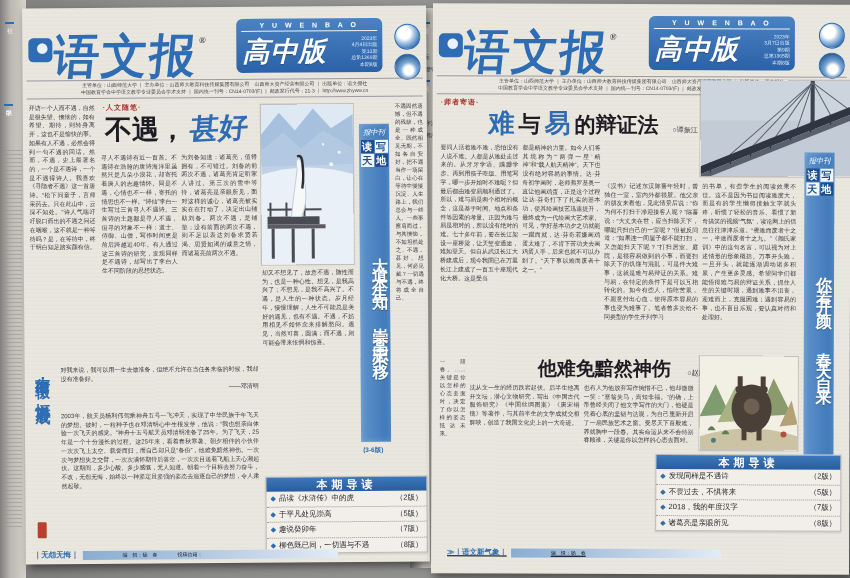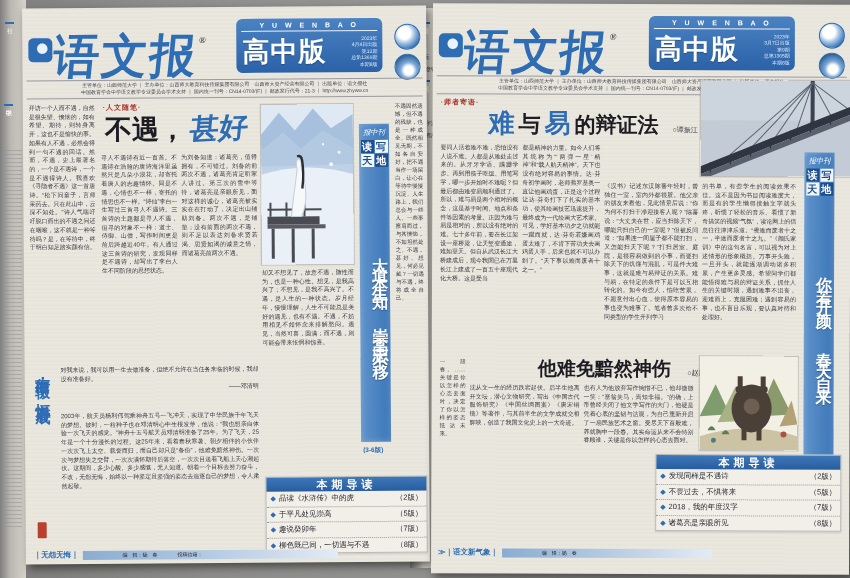--- a/index.html
+++ b/index.html
@@ -9,21 +9,21 @@
   .page:before{content:"";position:absolute;inset:0;background:repeating-linear-gradient(180deg,rgba(0,0,0,.012) 0 2px,rgba(255,255,255,.015) 2px 4px);pointer-events:none;}
   
   .mast{position:absolute;left:6px;right:6px;top:8px;height:64px;}
   .logomark{position:absolute;left:0;top:22px;width:24px;height:24px;background:#2e6cb3;border-radius:5px;}
   .logomark:after{content:"";position:absolute;left:4px;top:4px;width:16px;height:16px;border-radius:50%;background:radial-gradient(circle at 62% 40%, #eaf2fb 0 34%, #2e6cb3 42%);}
   .logotext{position:absolute;left:26px;top:-4px;font-family:"Liberation Serif",serif;font-weight:bold;font-size:46px;line-height:58px;color:#2e6cb3;transform:skewX(-6deg) scaleY(1.02);letter-spacing:2px;white-space:nowrap;}
   .regmark{font-size:9px;vertical-align:28px;letter-spacing:0;color:#444;}
   .mastbox{position:absolute;top:4px;width:146px;height:54px;background:linear-gradient(180deg,#4a82c2,#2b62a8);border-radius:6px;color:#fff;overflow:hidden;}
   .mastroman{font-size:7px;font-weight:bold;letter-spacing:3px;text-align:center;padding-top:3px;border-bottom:1px solid rgba(255,255,255,.9);margin:0 5px 2px 5px;padding-bottom:2px;white-space:nowrap;}
   .mastrow{display:flex;align-items:center;}
-  .mastedition{font-size:27px;font-weight:bold;padding-left:6px;letter-spacing:1px;white-space:nowrap;text-shadow:0 1px 1px rgba(0,0,0,.25);}
+  .mastedition{font-size:27px;font-weight:bold;padding-left:6px;letter-spacing:1px;white-space:nowrap;text-shadow:0 1px 1px rgba(0,0,0,.25);font-style:italic;}
   .mastdates{margin-left:auto;padding-right:5px;text-align:right;font-size:5px;line-height:6.5px;color:#dce8f7;}
   .emblems{position:absolute;right:0;top:10px;width:26px;}
   .emblem{width:24px;height:24px;border-radius:50%;border:1px solid #2e6cb3;background:radial-gradient(circle at 38% 35%, #ffffff 0 28%, #a9c6e4 46%, #2e6cb3 78%);margin-bottom:4px;}
   .emblem.alt{background:radial-gradient(circle at 55% 65%, #ffffff 0 22%, #7ca9d6 40%, #24578f 80%);}
   .publine{position:absolute;left:4px;right:4px;font-size:5px;line-height:7px;color:#474750;text-align:center;white-space:nowrap;overflow:hidden;}
   .pubrule{position:absolute;left:4px;right:4px;height:0;border-top:1px solid #9a9aa0;}
   
   .t{font-size:6px;line-height:8.7px;text-align:justify;color:#3a3a42;overflow:hidden;position:absolute;}
   .cat{position:absolute;font-size:7px;font-weight:bold;color:#a8332a;letter-spacing:1px;}
   .hl-black{font-family:"Liberation Serif",serif;font-weight:bold;font-size:27px;color:#1c1c22;}
@@ -326,19 +326,19 @@
           <span class="gt">2018，我的年度汉字</span>
           <span class="gp">（7版）</span>
         </div>
       <div class="guide-item">
           <span class="bullet">◆</span>
           <span class="gt">诸葛亮是亲眼所见</span>
           <span class="gp">（8版）</span>
         </div>
     </div>
 
-    <div class="footer" style="left:7px;top:544px;">
+    <div class="footer" style="left:16px;top:544px;text-decoration:underline;">
       <span class="footbrand">≫｜语文新气象｜</span>
       <span class="footbar" style="width:170px;">编　辑：杨　春</span>
     </div>
   </div>
 
 </div>
 
 </body></html>

